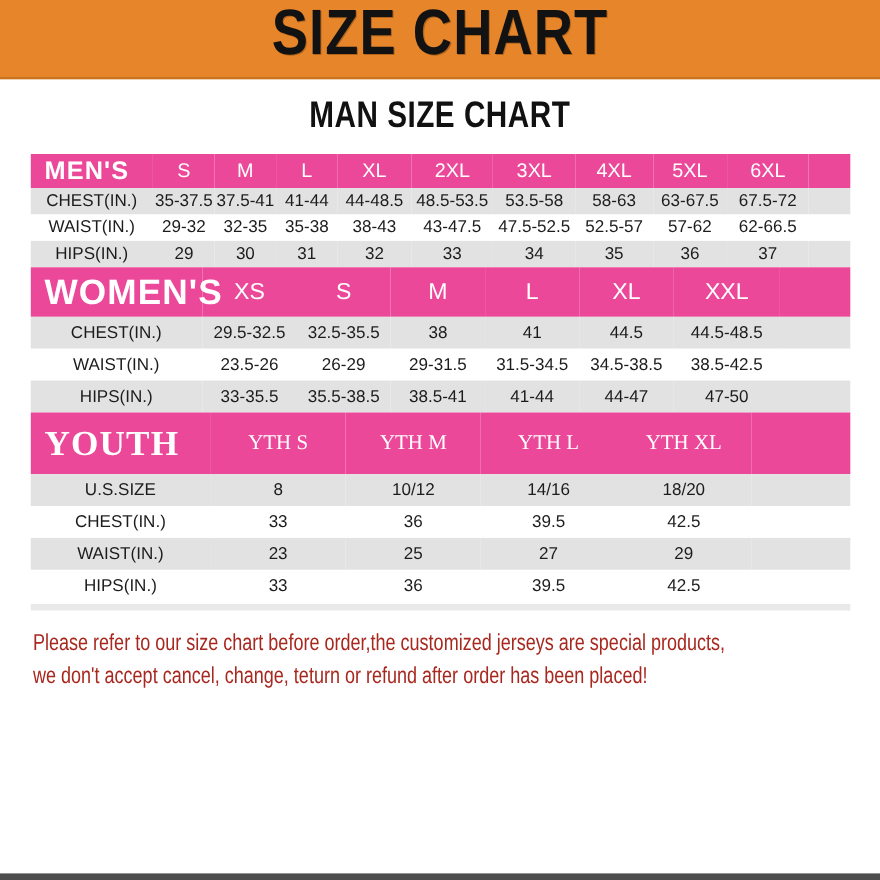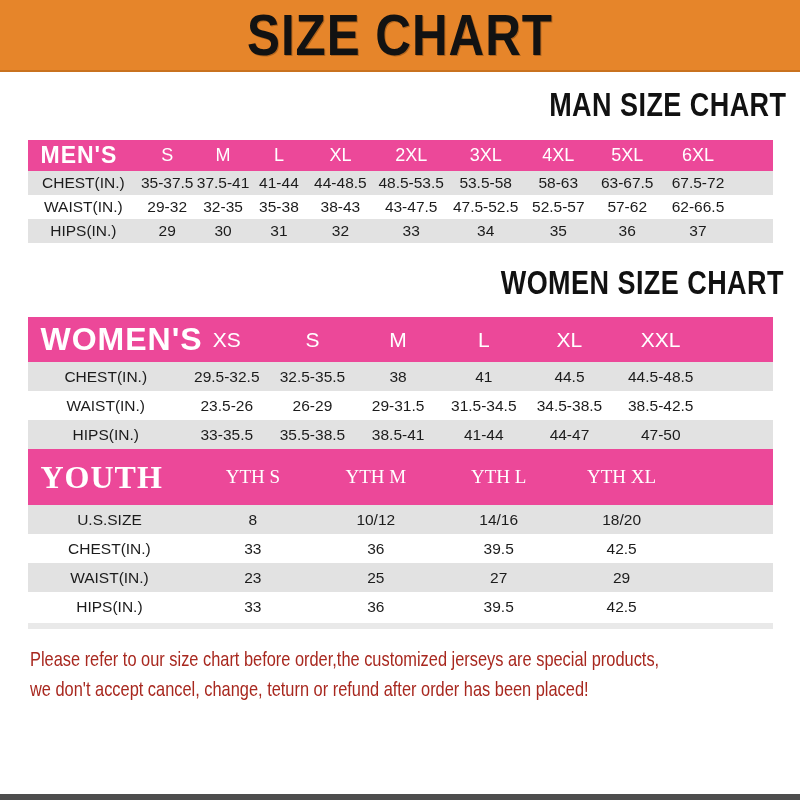--- a/index.html
+++ b/index.html
@@ -15,36 +15,36 @@
     position: relative;
     width: 800px;
     height: 800px;
     background: #ffffff;
   }
   .banner {
     height: 70px;
     background: #E6852A;
     border-bottom: 2px solid #c9721f;
     display: flex;
-    align-items: center;
+    align-items: flex-start;
     justify-content: center;
   }
   .banner h1 {
     margin: 0;
     font-size: 52px;
     font-weight: bold;
     color: #121212;
     letter-spacing: 1px;
     transform: scale(0.95, 1.12);
     text-shadow: 1px 1px 0 rgba(80,40,0,0.35);
     white-space: nowrap;
   }
   .section-heading {
     margin: 0;
-    text-align: right;
+    text-align: center;
     color: #111111;
   }
   .section-heading span {
     display: inline-block;
     font-size: 30px;
     font-weight: bold;
     letter-spacing: 0.5px;
     transform: scale(0.9, 1.12);
     white-space: nowrap;
   }
@@ -199,23 +199,20 @@
             <td>35</td>
             <td>36</td>
             <td>37</td>
             <td></td>
           </tr>
         </tbody>
       </table>
   </section>
 
   <section>
-    <h2 class="section-heading heading-women">
-      <span>WOMEN SIZE CHART</span>
-    </h2>
     <table class="size-table women">
         <colgroup>
           <col style="width: 21%;">
           <col style="width: 11.5%;">
           <col style="width: 11.5%;">
           <col style="width: 11.5%;">
           <col style="width: 11.5%;">
           <col style="width: 11.5%;">
           <col style="width: 13%;">
           <col style="width: 8.5%;">

